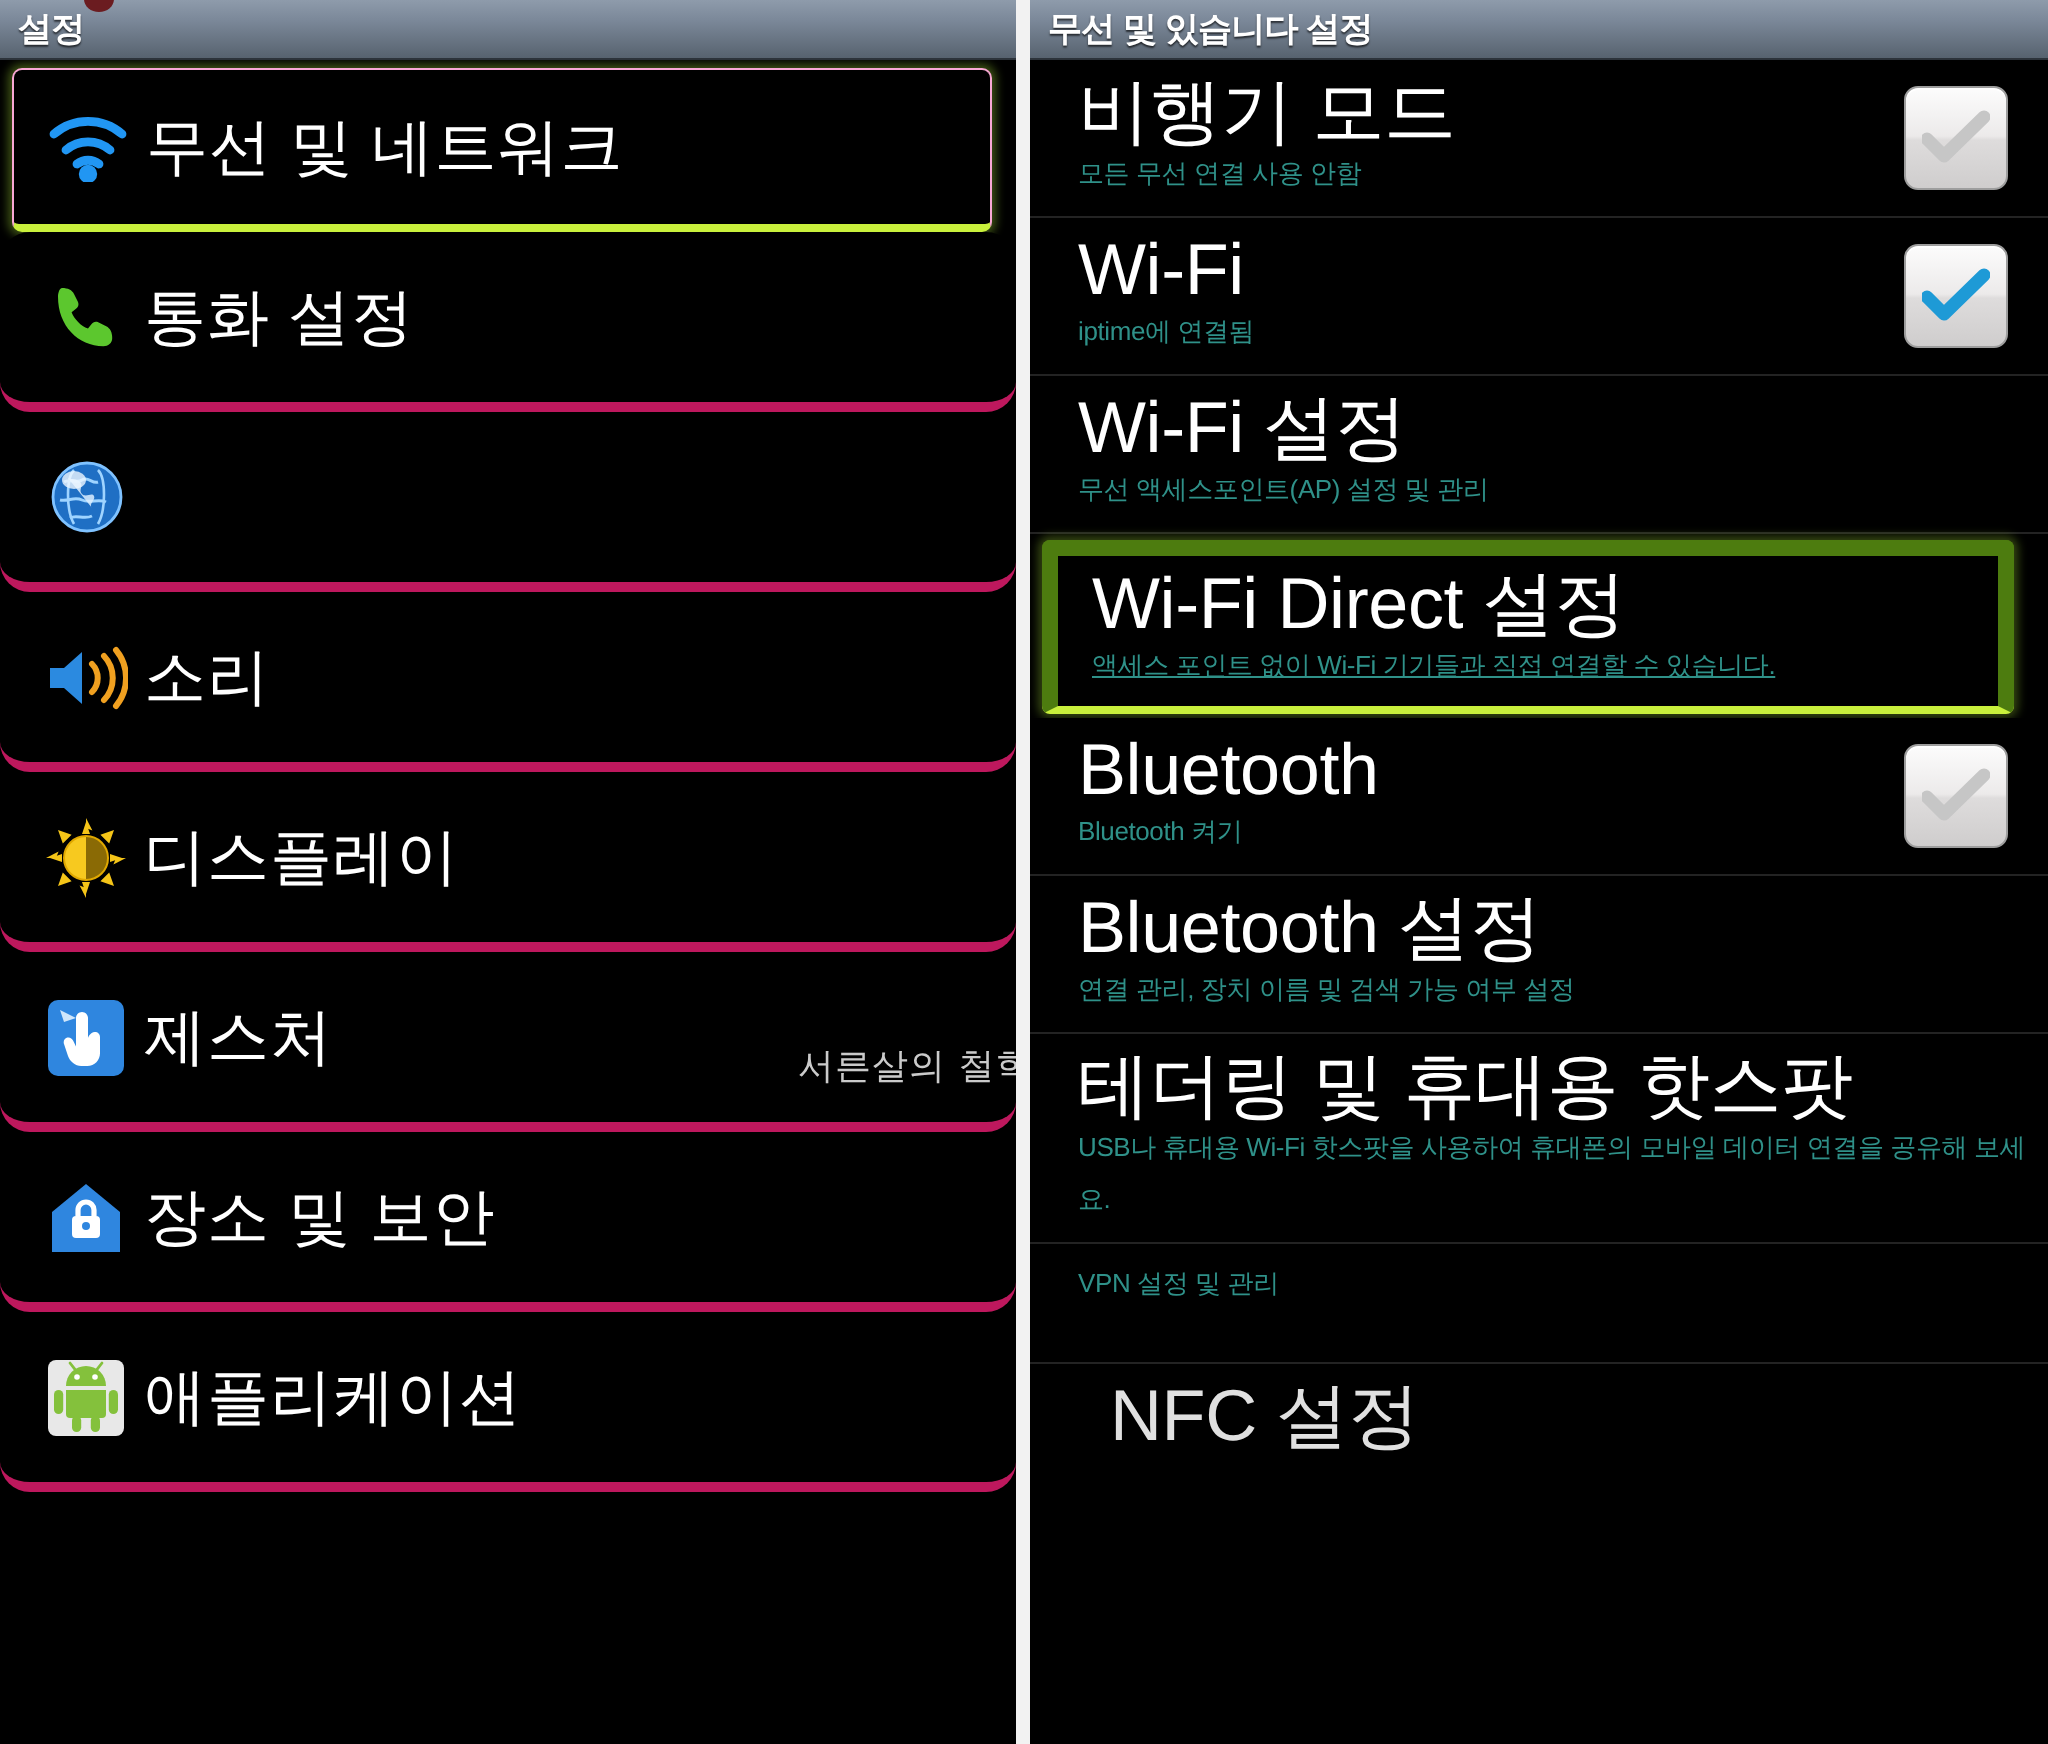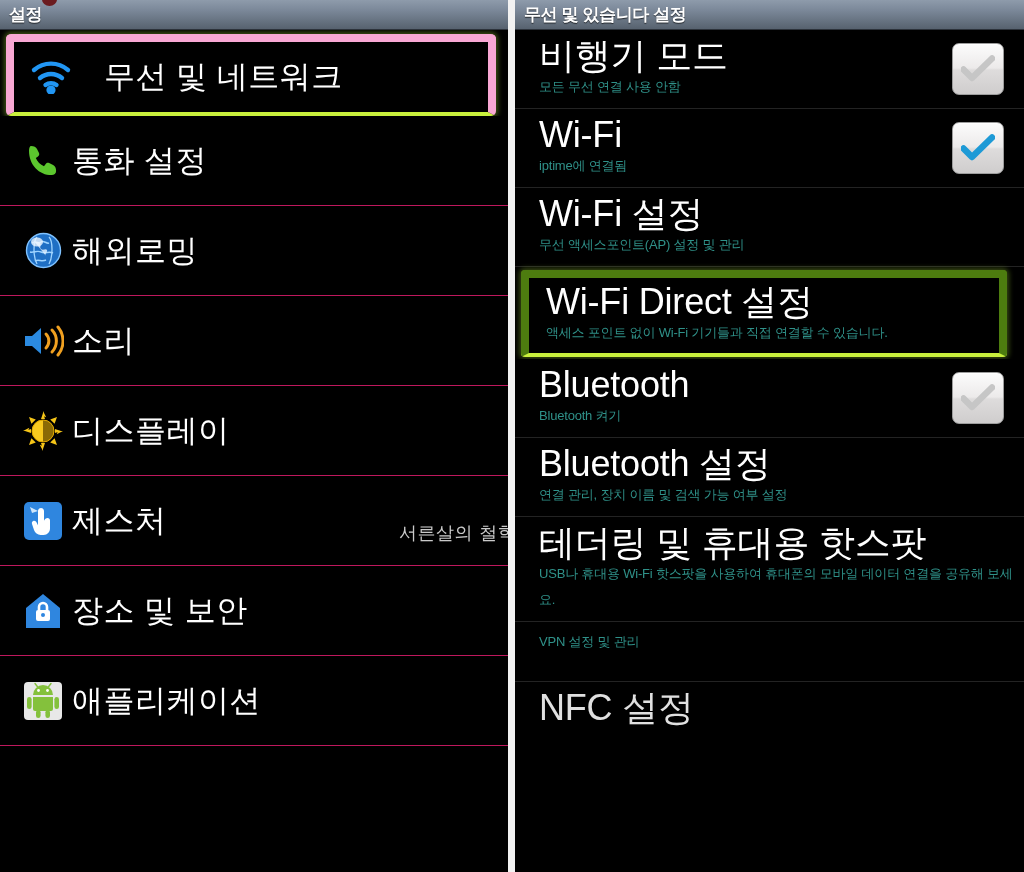--- a/index.html
+++ b/index.html
@@ -38,39 +38,39 @@
     position:absolute; left:42px; top:-7px;
     width:15px; height:13px; border-radius:50%;
     background:#6b1c20; z-index:7;
   }
 
   
   .lrow {
     height:90px;
     display:flex; align-items:center;
     padding-left:14px;
-    border-bottom:1px solid #be185d;
+    border-bottom:5px solid #be185d;
     position:relative;
     background:#000;
+    border-radius:15px;
   }
   .lrow .ico { width:58px; flex:0 0 58px; display:flex; align-items:center; justify-content:center; }
   .lrow .lbl {
     color:#ffffff; font-size:31px; letter-spacing:0.5px;
     white-space:nowrap;
   }
   
   .lrow-hl {
     margin:4px 12px 0 6px;
     height:82px;
-    border:8px solid #f9a8d4;
+    border:1px solid #f9a8d4;
     border-radius:5px;
     box-shadow:0 0 5px 2px rgba(180,240,60,.35);
     border-bottom:4px solid #c9f03c;
     padding-left:8px;
-    gap:24px;
   }
 
   
   .rrow {
     display:flex; align-items:flex-start;
     padding:7px 0 8px 24px;
     border-bottom:1px solid #232323;
     background:#000;
     position:relative;
     min-height:60px;
@@ -89,24 +89,24 @@
   
   .rrow-hl {
     border:8px solid #4d7c0f;
     border-radius:4px;
     box-shadow:0 0 5px 2px rgba(180,240,60,.3);
     margin:3px 17px 2px 6px;
     padding-left:17px;
     padding-top:5px; padding-bottom:7px;
     border-bottom:4px solid #c9f03c;
   }
-  .rrow-hl .rsub { white-space:normal; }
-
-  
-  .rrow-cut { min-height:24px; border-bottom:none; overflow:hidden; padding-bottom:0; }
+  .rrow-hl .rsub { white-space:normal;text-decoration:underline; }
+
+  
+  .rrow-cut { min-height:24px; border-bottom:none; overflow:hidden; padding-bottom:0;margin-left:16px; }
   .rrow-cut .rtitle { opacity:.88; }
 
   
   .cbox {
     width:52px; height:52px; border-radius:7px;
     background:linear-gradient(180deg,#fcfcfc 0%,#eceaea 48%,#dedcdc 52%,#cfcdcd 100%);
     border:1px solid #9d9d9d;
     box-shadow:inset 0 1px 0 #fff, 0 1px 1px rgba(0,0,0,.5);
     display:flex; align-items:center; justify-content:center;
   }
@@ -162,21 +162,20 @@
       <span class="ico">
         <svg width="37" height="37" viewBox="0 0 37 37">
           <circle cx="18.5" cy="18.5" r="17" fill="#1f6fc4"></circle>
           <circle cx="18.5" cy="18.5" r="17" fill="none" stroke="#7fc2ff" stroke-width="1.4"></circle>
           <path d="M7 11c3-2 6 1 9-1s5 2 8 1M5 20c4 1 7-2 11 0s8-1 12 1M10 29c3-2 7 1 11-1" stroke="#9fd4ff" stroke-width="1.5" fill="none"></path>
           <path d="M12 5c-4 4-4 20 0 27M24 5c4 4 4 20 0 27" stroke="#9fd4ff" stroke-width="1.3" fill="none"></path>
           <path d="M9 9c2 1 4 0 6 2s-1 4 1 6 5-1 6 1-3 4-1 6" fill="#ddeeff" opacity=".85"></path>
           <ellipse cx="12" cy="10" rx="6" ry="4.5" fill="#eef6ff" opacity=".8"></ellipse>
         </svg>
       </span>
-      <span class="lbl">해외로밍</span>
     </div>
 
     <div class="lrow">
       <span class="ico">
         <svg width="42" height="36" viewBox="0 0 42 36">
           <path d="M3 13h7l9-8v26l-9-8H3z" fill="#2b8ae0"></path>
           <g fill="none" stroke="#f0a020" stroke-width="3" stroke-linecap="round">
             <path d="M24 11a10 10 0 0 1 0 14"></path>
             <path d="M30 7a16 16 0 0 1 0 22"></path>
             <path d="M36 4a22 22 0 0 1 0 28"></path>

